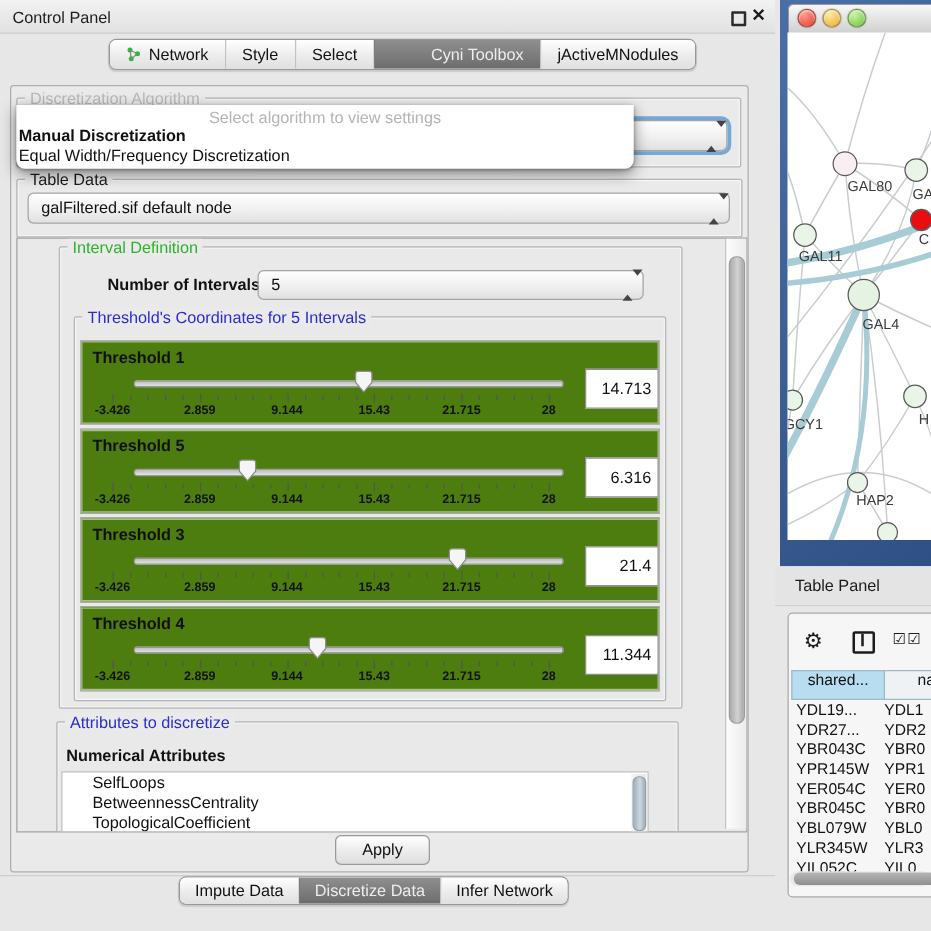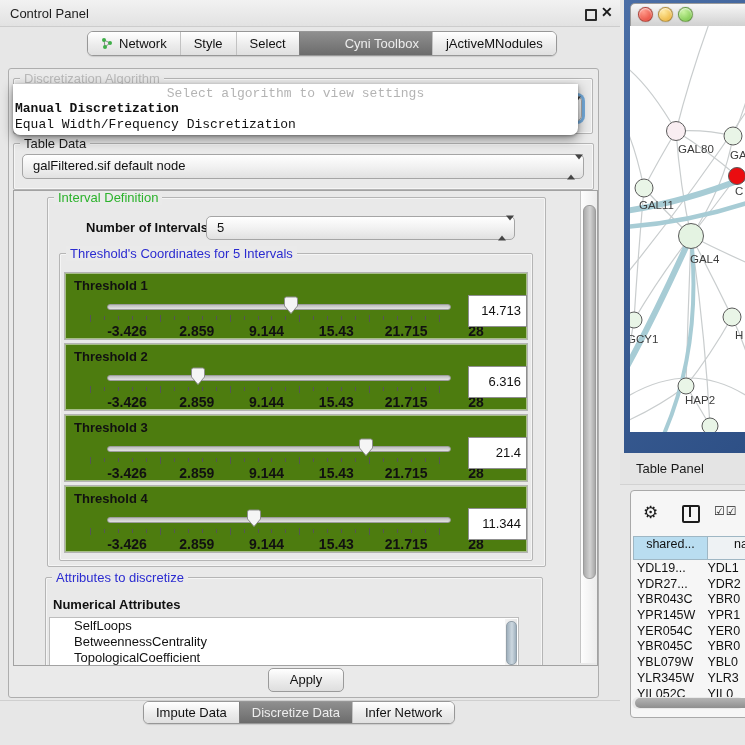--- a/index.html
+++ b/index.html
@@ -50,22 +50,22 @@
   .stepper .dn{width:0;height:0;border-left:4px solid transparent;border-right:4px solid transparent;
     border-top:5px solid #444;}
   #algo-combo{left:20px;top:96px;width:560px;height:23px;
     box-shadow:0 0 0 3px rgba(94,158,214,.85);}
 
   #algo-group{left:13px;top:78px;width:578px;height:54px;}
   #tabledata-group{left:13px;top:143px;width:579px;height:45px;}
   #tabledata-combo{left:22px;top:154px;width:560px;height:23px;}
 
   
-  #algo-popup{left:13px;top:84px;width:565px;height:51px;background:#ffffff;
-    border-radius:0 0 7px 7px;box-shadow:0 4px 12px rgba(0,0,0,.45),0 1px 3px rgba(0,0,0,.3);font-family:Liberation Mono, monospace;}
+  #algo-popup{left:13px;top:84px;width:494px;height:51px;background:#ffffff;
+    border-radius:0 0 7px 7px;box-shadow:0 4px 12px rgba(0,0,0,.45),0 1px 3px rgba(0,0,0,.3);}
   #popup-hint{position:absolute;left:0;top:2px;width:100%;text-align:center;
     font-size:13px;color:#b4b4b4;}
   .popup-item{position:absolute;left:2px;font-size:13px;color:#111;white-space:nowrap;}
   .popup-item.b{font-weight:bold;}
 
   
   #viewport{left:13px;top:190px;width:583px;height:474px;border:1px solid #a2a2a2;
     background:#e9e9e9;overflow:hidden;}
   #main-vscroll{left:580px;top:191px;width:16px;height:472px;
     background:linear-gradient(90deg,#fdfdfd,#ececec);border-left:1px solid #c4c4c4;}
@@ -80,22 +80,22 @@
 
   .thr-panel{position:absolute;left:4px;width:462px;height:66px;border:1px solid #b3b3b3;
     background:#4d7c0f;box-shadow:inset 0 0 0 1px rgba(255,255,255,.5);}
   .thr-label{position:absolute;left:9px;top:5px;font-size:13px;font-weight:bold;color:#111;}
   .thr-track{position:absolute;left:42px;top:31px;width:342px;height:4px;border-radius:3px;
     background:linear-gradient(#bdbdbd,#e3e3e3);border:1px solid #9d9d9d;}
   .thr-thumb{position:absolute;top:23px;width:16px;height:19px;}
   .tick{position:absolute;top:42px;width:1px;background:#555;}
   .tick.major{height:7px;}
   .tick.minor{height:4px;top:43px;}
-  .tick-lab{position:absolute;top:50px;transform:translateX(-50%);font-size:14px;
-    font-weight:bold;color:#111;white-space:nowrap;margin-left:37px;}
+  .tick-lab{position:absolute;top:50px;transform:translateX(-50%);font-size:10px;
+    font-weight:bold;color:#111;white-space:nowrap;}
   .val-box{position:absolute;left:403px;top:22px;width:52px;height:30px;background:#ffffff;
     border:1px solid #8f8f8f;font-size:13px;color:#111;text-align:right;
     line-height:30px;padding-right:5px;}
 
   #attr-group{left:31px;top:386px;width:496px;height:290px;}
   #attr-title{left:39px;top:406px;font-size:13px;font-weight:bold;color:#111;position:absolute;}
   #attr-list{left:35px;top:426px;width:468px;height:250px;background:#ffffff;
     border:1px solid #bdbdbd;position:absolute;}
   .attr-item{height:16px;line-height:16px;font-size:13px;color:#111;padding-left:24px;white-space:nowrap;}
   #attr-vscroll{position:absolute;right:1px;top:1px;width:12px;height:248px;
@@ -248,21 +248,21 @@
           <div class="tick-lab" style="left: 164.6px;">9.144</div>
           <div class="tick-lab" style="left: 234.4px;">15.43</div>
           <div class="tick-lab" style="left: 304.2px;">21.715</div>
           <div class="tick-lab" style="left: 374px;">28</div>
           <div class="thr-thumb" style="left: 218.442px;"><svg width="16" height="19">
               <path d="M1.5 3 Q1.5 1 3.5 1 L12.5 1 Q14.5 1 14.5 3 L14.5 10 L8 17.5 L1.5 10 Z" fill="#f5f5f5" stroke="#8e8e8e"></path>
             </svg></div>
           <div class="val-box">14.713</div>
         </div>
         <div class="thr-panel" style="top: 89px;">
-          <div class="thr-label nowrap">Threshold 2</div>
+          <div class="thr-label nowrap">Threshold 5</div>
           <div class="thr-track"></div>
           <div class="tick major" style="left: 25px;"></div>
           <div class="tick minor" style="left: 38.96px;"></div>
           <div class="tick minor" style="left: 52.92px;"></div>
           <div class="tick minor" style="left: 66.88px;"></div>
           <div class="tick minor" style="left: 80.84px;"></div>
           <div class="tick major" style="left: 94.8px;"></div>
           <div class="tick minor" style="left: 108.76px;"></div>
           <div class="tick minor" style="left: 122.72px;"></div>
           <div class="tick minor" style="left: 136.68px;"></div>

